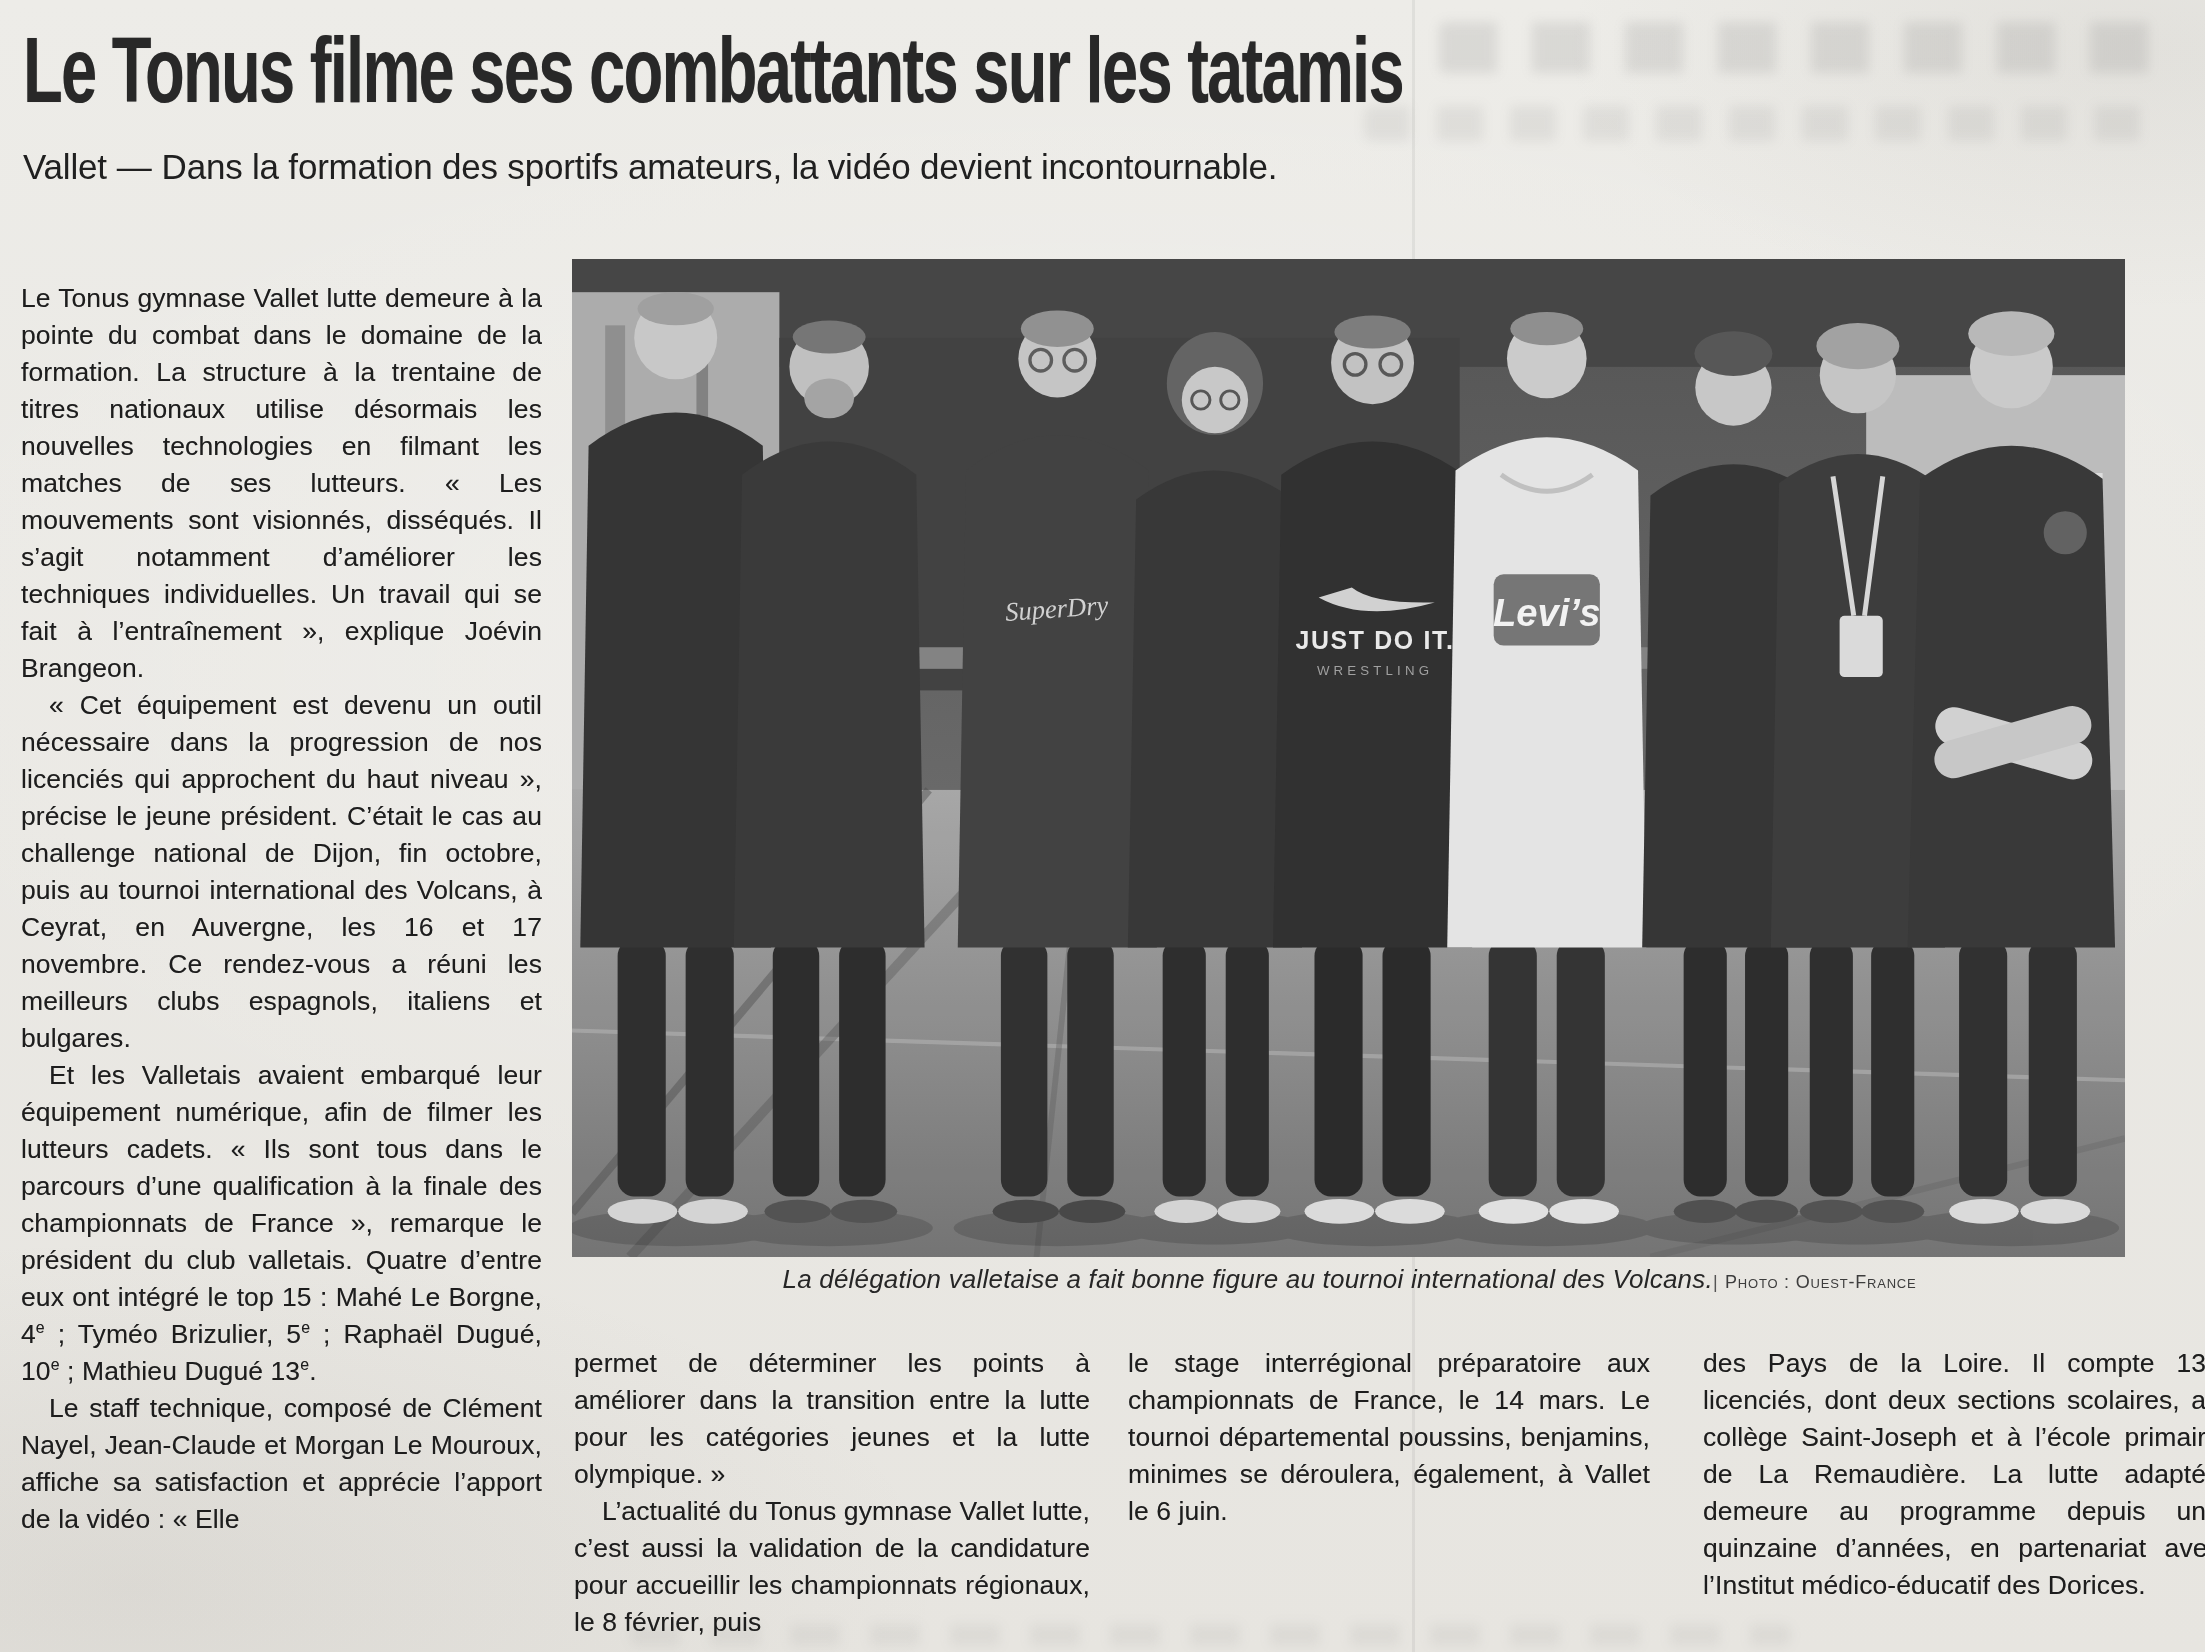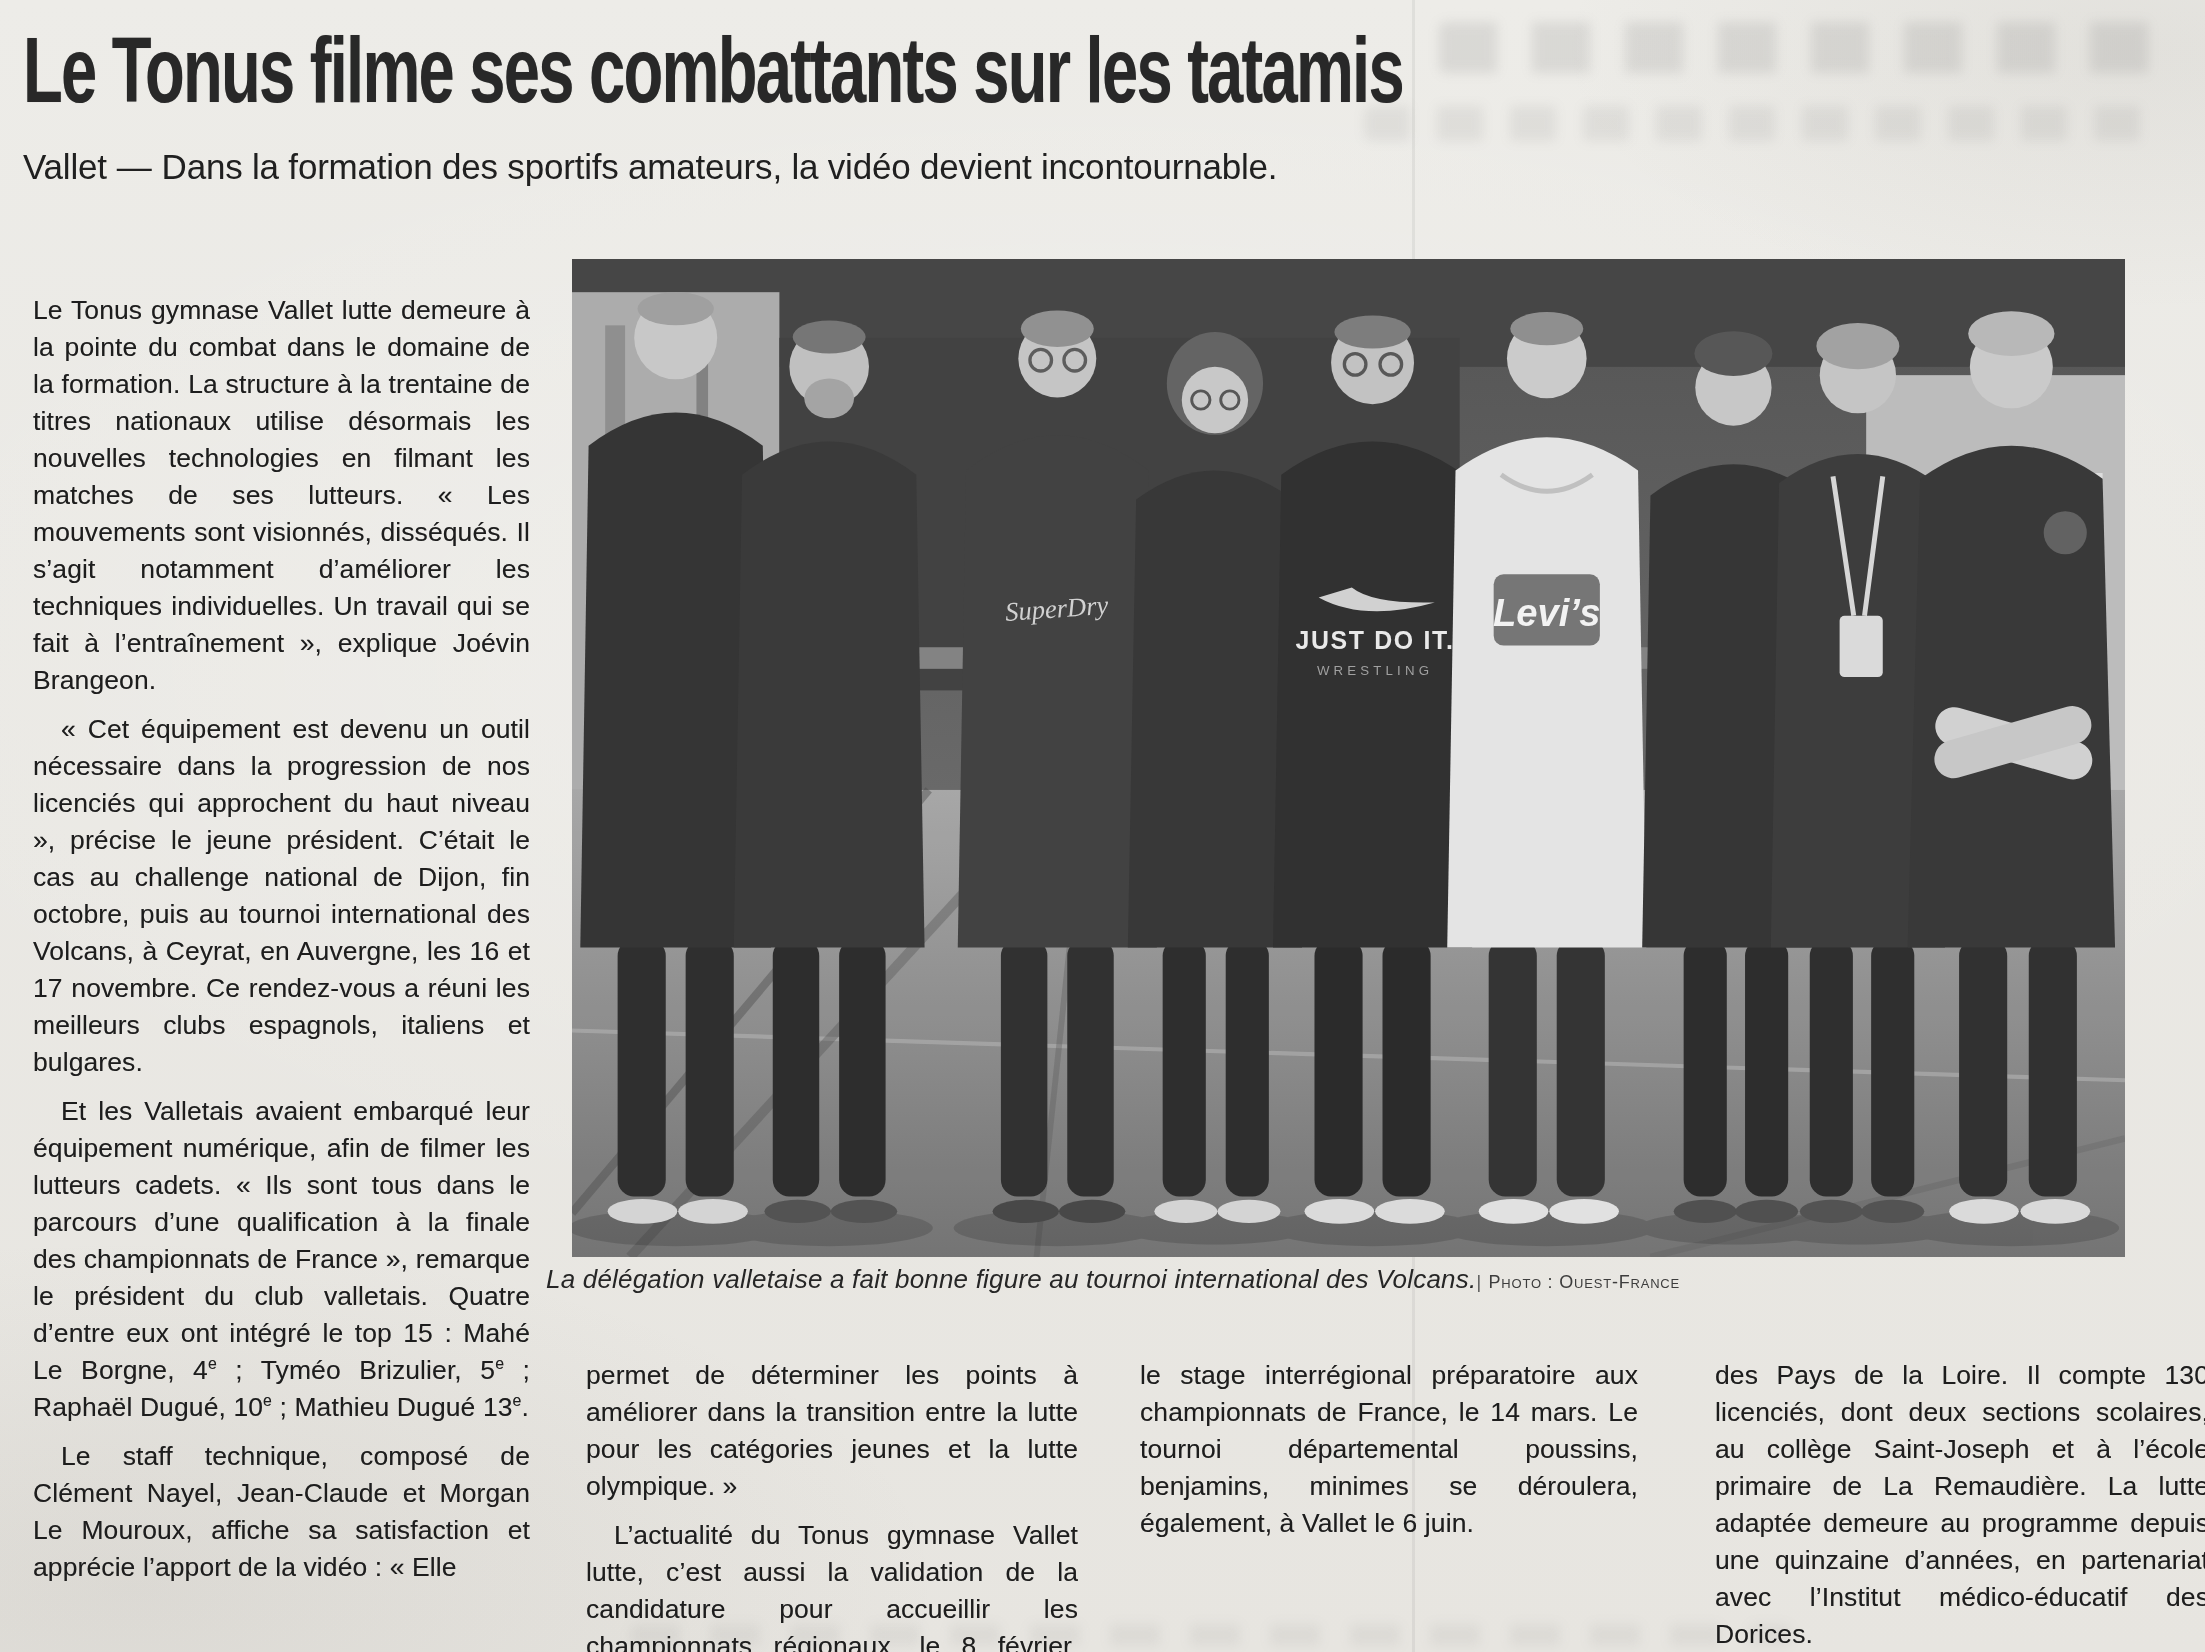--- a/index.html
+++ b/index.html
@@ -33,34 +33,34 @@
     white-space:nowrap;transform:scaleX(.70);transform-origin:left top;
     text-shadow:0 0 0.8px rgba(40,40,40,.4);
   }
   .standfirst{position:absolute;left:23px;top:143px;width:2073px;
     font-size:35px;line-height:47px;color:#202020;letter-spacing:-0.2px}
   .sf-dash{margin:0 10px}
   .b{font-weight:400}
 
   .col{position:absolute;font-size:26.5px;line-height:37px;text-align:justify;
        color:#1d1d1d;letter-spacing:0.1px;text-shadow:0 0 0.5px rgba(30,30,30,.35)}
-  .col p{margin:12px;padding:0}
+  .col p{margin:0;padding:0}
   .ind{text-indent:28px}
   .col1{left:21px;top:280px;width:521px;height:1373px;overflow:hidden}
   .col2{left:574px;top:1345px;width:516px;height:308px;overflow:hidden}
   .col3{left:1128px;top:1345px;width:522px;height:308px;overflow:hidden}
   .col4{left:1703px;top:1345px;width:518px;height:308px;overflow:hidden}
   sup{font-size:60%;line-height:0}
 
   .photo{position:absolute;left:572px;top:259px;width:1553px;height:998px;margin:0;
          background:#6e6e6e;overflow:hidden}
   .photo svg{display:block;width:100%;height:100%}
 
-  .caption-row{position:absolute;left:546px;top:1264px;width:1551px;
-    display:flex;justify-content:flex-start;align-items:baseline}
+  .caption-row{position:absolute;left:574px;top:1264px;width:1551px;
+    display:flex;justify-content:center;align-items:baseline}
   .caption{font-style:italic;font-size:26px;color:#262626;letter-spacing:0.2px}
   .credit{font-size:18px;color:#3d3d3d;font-variant:small-caps;letter-spacing:0.8px;white-space:nowrap}
   .credit .sep{margin-right:6.6px;color:#555}
 </style>
 </head>
 <body>
 
 <div class="page">
 
   <div class="crease"></div>

